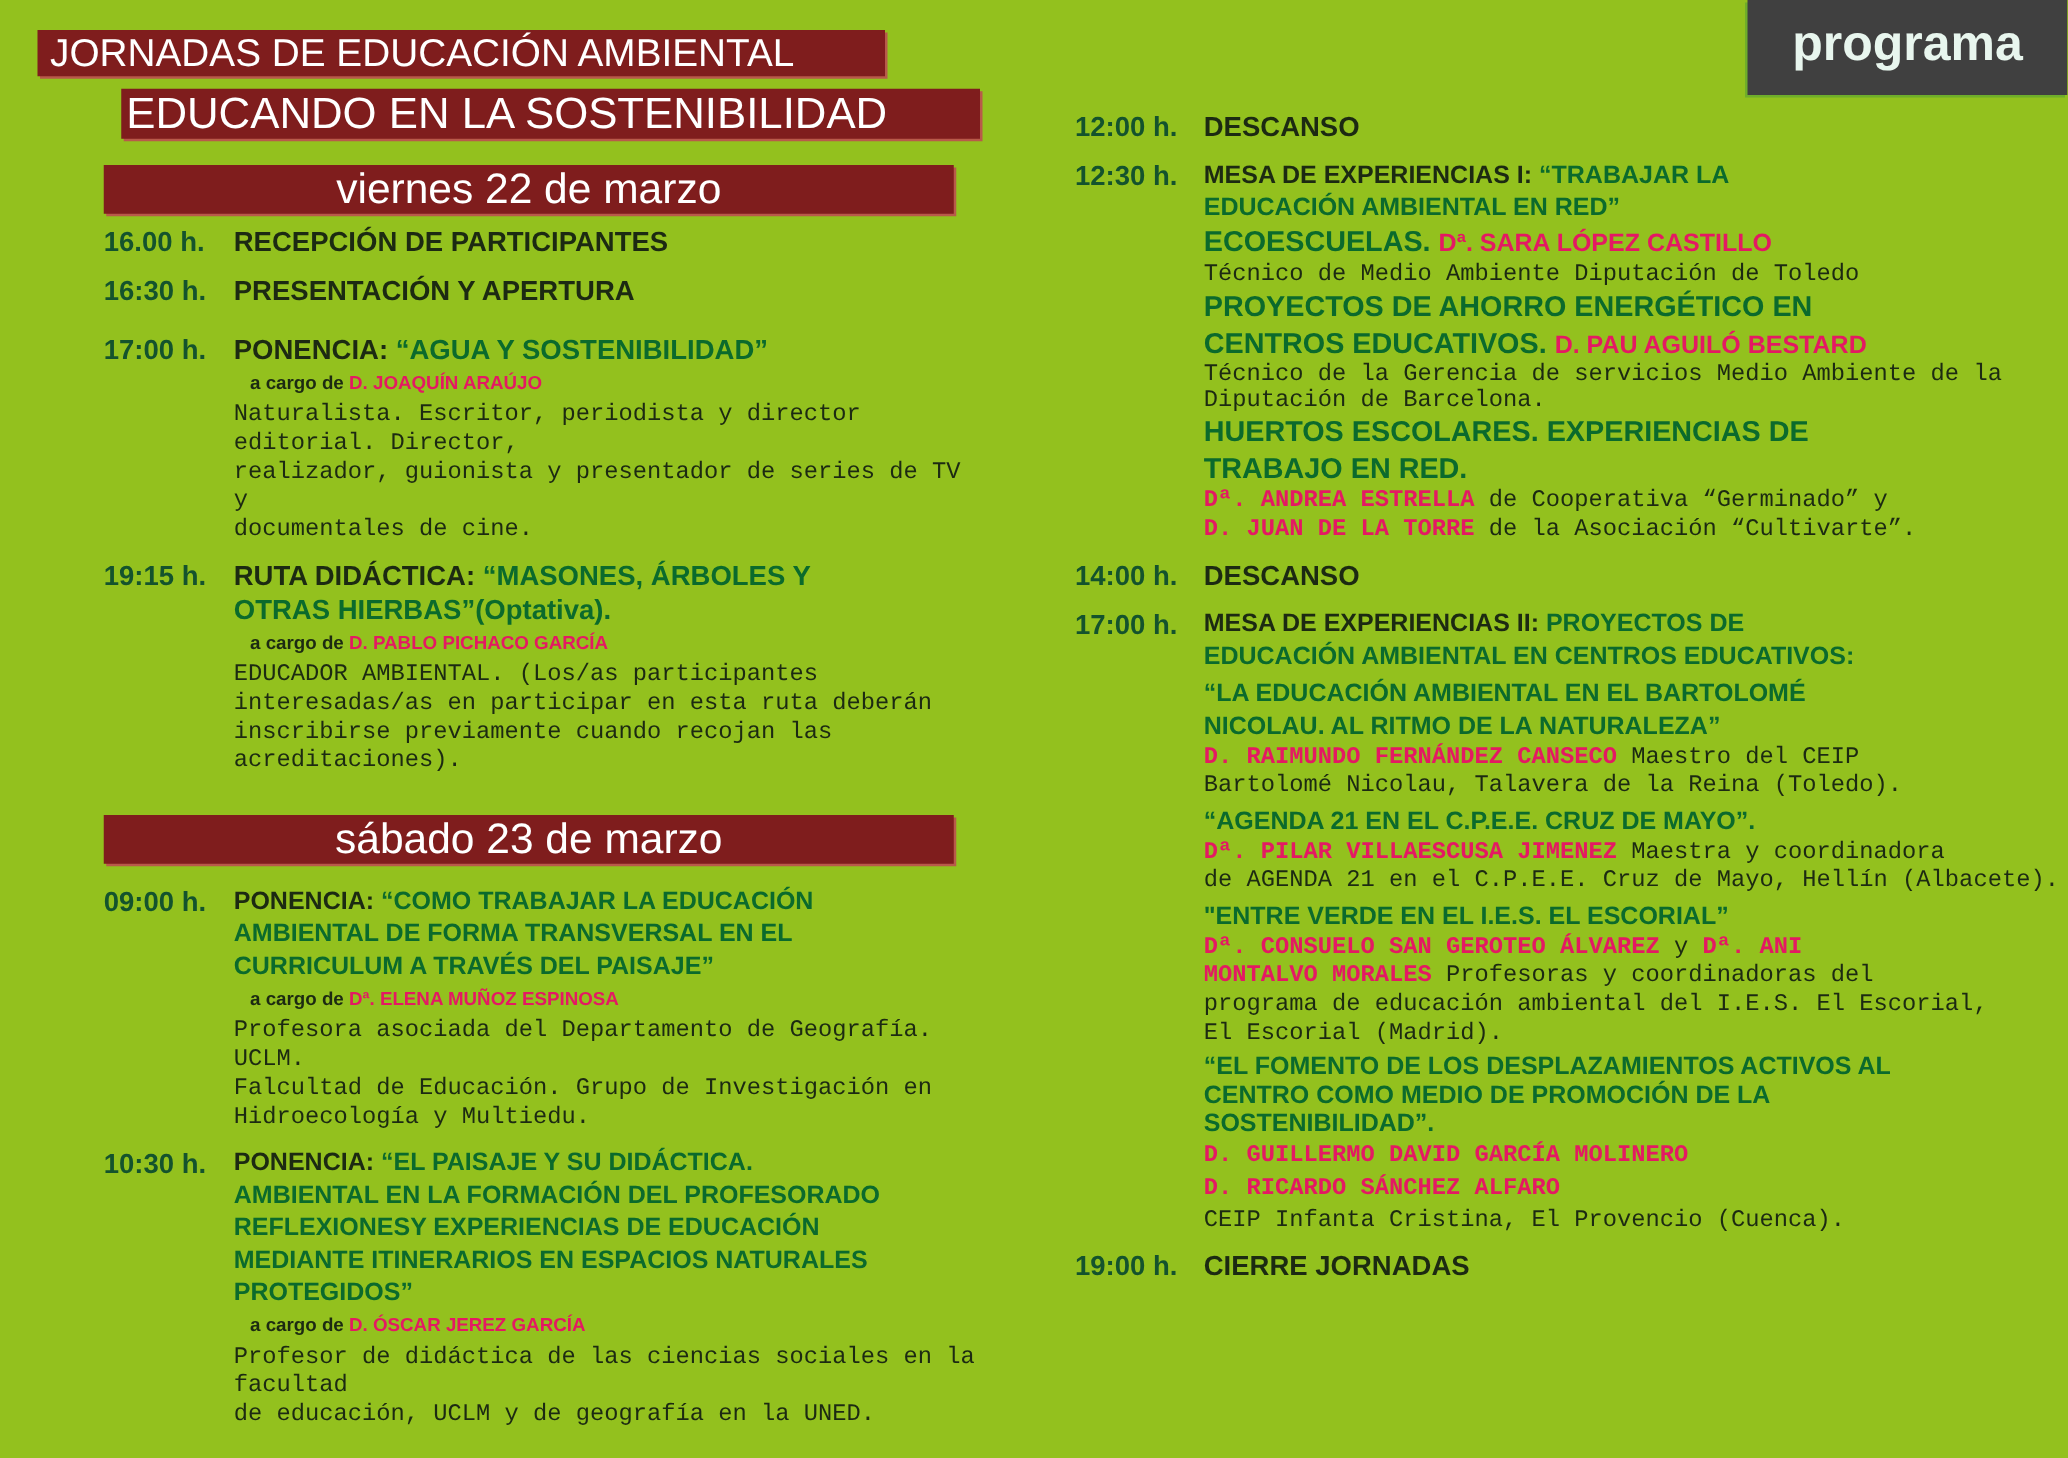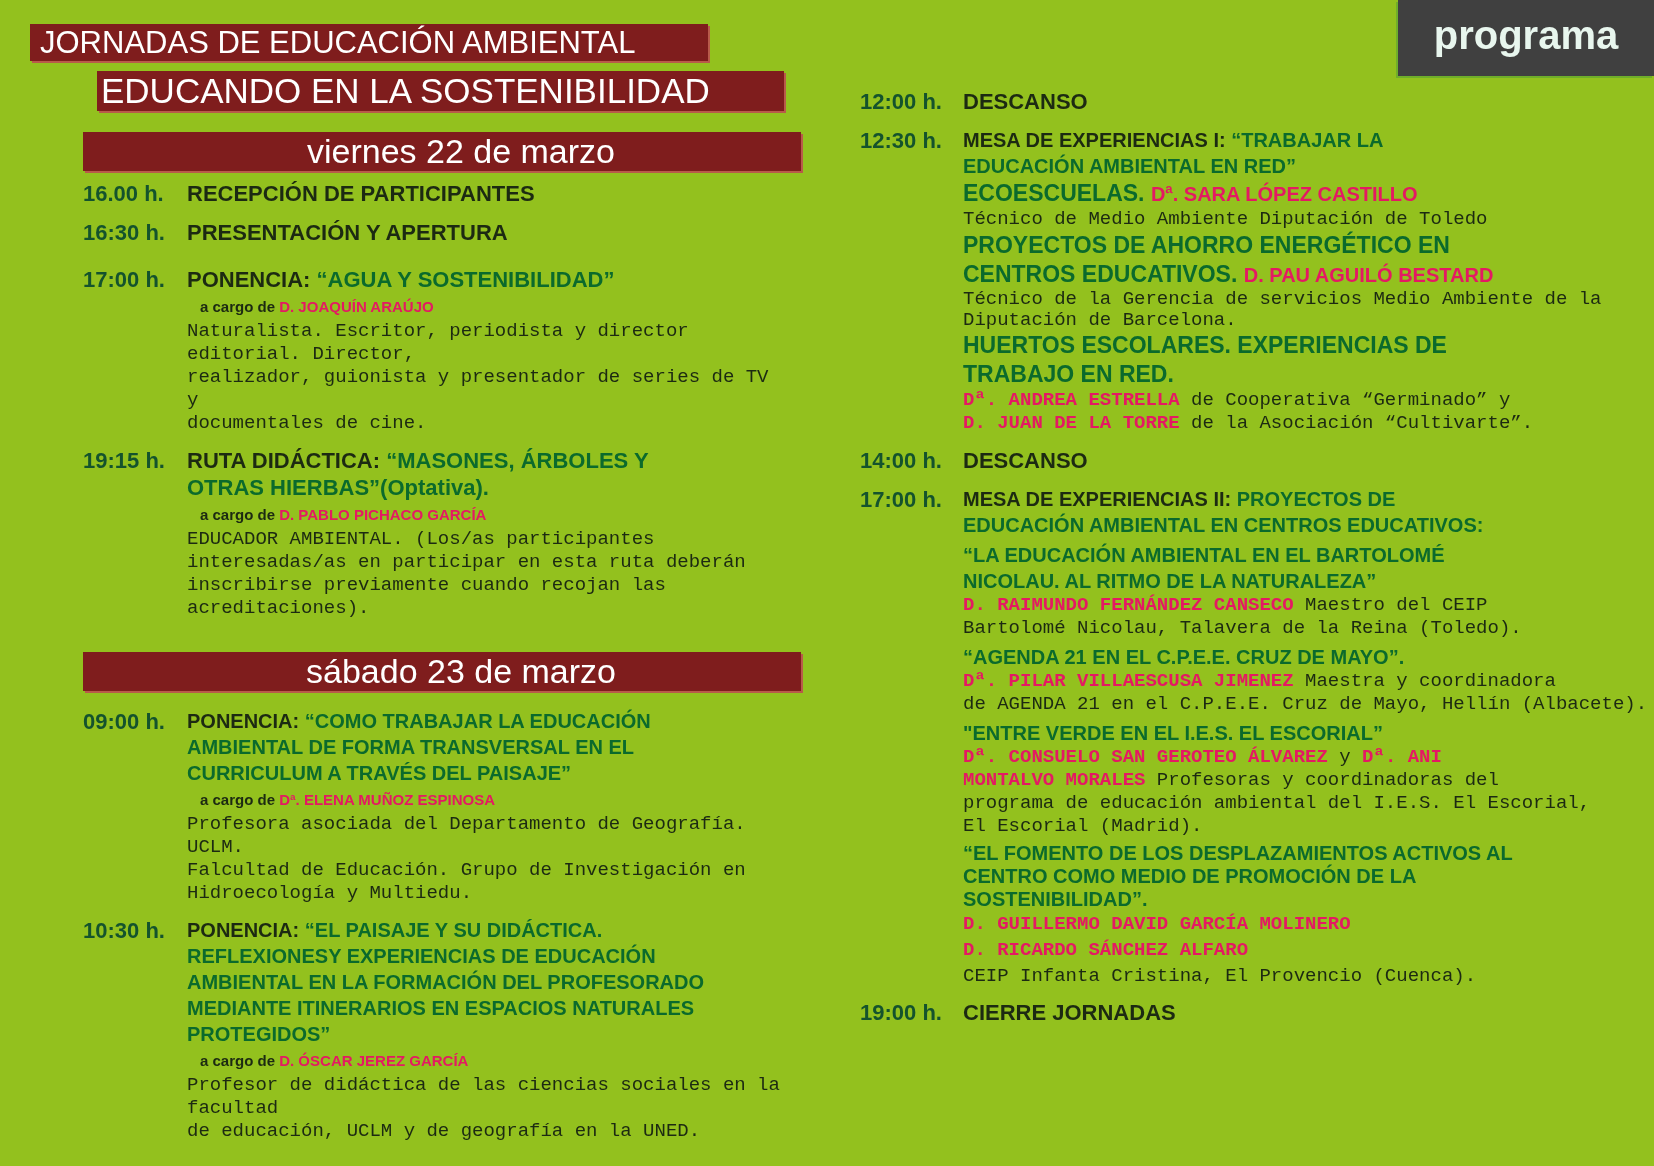--- a/index.html
+++ b/index.html
@@ -10,21 +10,21 @@
     position: relative;
     color: #1f2a10;
   }
   .abs { position: absolute; }
   .band {
     background: #7f1d1d; color: #fff; font-weight: normal;
     white-space: nowrap;
   }
   #title1 { left: 30px; top: 24px; height: 37px; width: 678px; font-size: 31px; line-height: 37px; padding-left: 10px; box-sizing: border-box; box-shadow: 2px 2px 0 #b85a4a; }
   #title2 { left: 97px; top: 71px; height: 40px; width: 687px; font-size: 35px; line-height: 40px; padding-left: 4px; box-sizing: border-box; box-shadow: 2px 2px 0 #b85a4a; }
-  .dayband { left: 83px; width: 680px; height: 39px; font-size: 34px; line-height: 38px; text-align: center; box-shadow: 2px 2px 0 #b85a4a; padding-left: 38px; }
+  .dayband { left: 83px; width: 680px; height: 39px; font-size: 34px; line-height: 38px; text-align: center; box-shadow: 2px 2px 0 #b85a4a; }
   #day1 { top: 132px; }
   #day2 { top: 652px; }
   #programa {
     left: 1398px; top: 0; width: 256px; height: 76px;
     background: #404040; color: #e8f6ee;
     font-size: 40px; font-weight: bold; text-align: center; line-height: 70px;
     box-shadow: -2px 2px 0 #6fae2a;
   }
   .col { position: absolute; }
   #left { left: 83px; top: 180px; width: 700px; }
@@ -85,22 +85,22 @@
     <div class="mid green">AMBIENTAL DE FORMA TRANSVERSAL EN EL</div>
     <div class="mid green">CURRICULUM A TRAVÉS DEL PAISAJE”</div>
     <div class="sub"><span>a cargo de </span><span class="pink">Dª. ELENA MUÑOZ ESPINOSA</span></div>
     <div class="desc">Profesora asociada del Departamento de Geografía. UCLM.</div>
     <div class="desc">Falcultad de Educación. Grupo de Investigación en</div>
     <div class="desc">Hidroecología y Multiedu.</div>
   </div>
   <div class="item">
     <span class="time">10:30 h.</span>
     <div class="head mid"><span>PONENCIA: </span><span class="green">“EL PAISAJE Y SU DIDÁCTICA.</span></div>
+    <div class="mid green">AMBIENTAL EN LA FORMACIÓN DEL PROFESORADO</div>
     <div class="mid green">REFLEXIONESY EXPERIENCIAS DE EDUCACIÓN</div>
-    <div class="mid green">AMBIENTAL EN LA FORMACIÓN DEL PROFESORADO</div>
     <div class="mid green">MEDIANTE ITINERARIOS EN ESPACIOS NATURALES</div>
     <div class="mid green">PROTEGIDOS”</div>
     <div class="sub"><span>a cargo de </span><span class="pink">D. ÓSCAR JEREZ GARCÍA</span></div>
     <div class="desc">Profesor de didáctica de las ciencias sociales en la facultad</div>
     <div class="desc">de educación, UCLM y de geografía en la UNED.</div>
   </div>
 </div>
 
 <div class="col" id="right">
   <div class="item" style="padding-left:103px; margin-bottom:12px">

